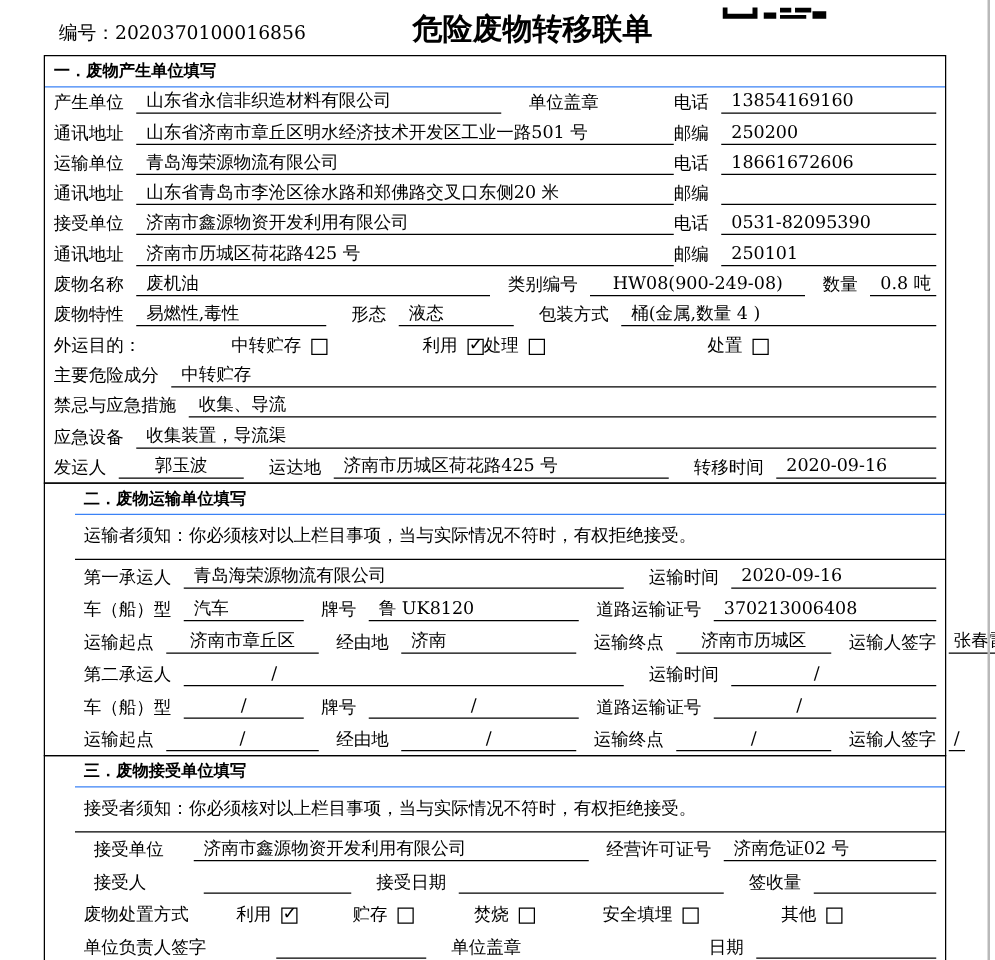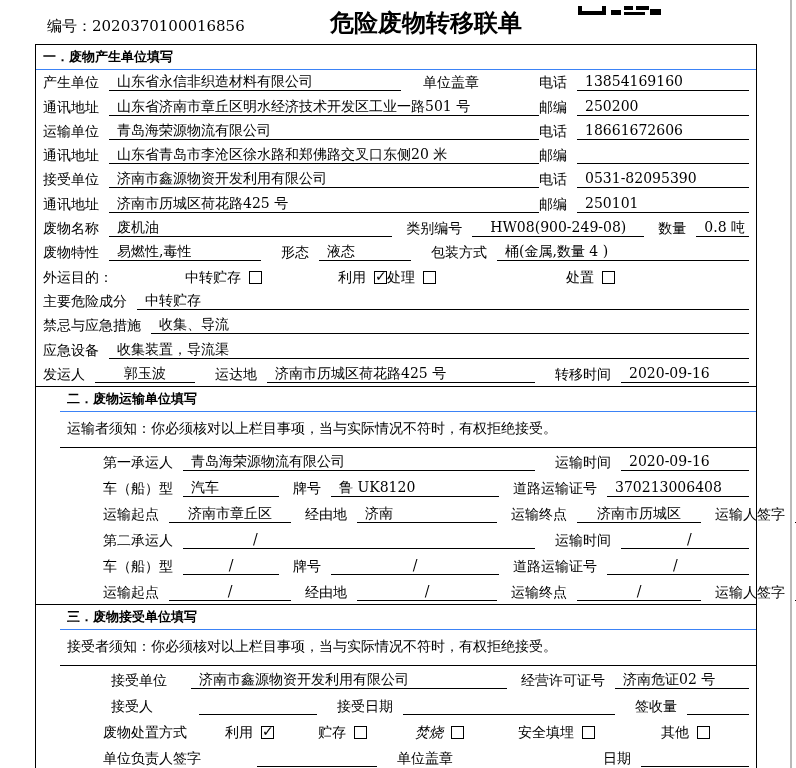--- a/index.html
+++ b/index.html
@@ -16,21 +16,21 @@
   .qr { position:absolute; left:543px; top:0; width:84px; height:10px; }
 
   
   .sec { border:1px solid #000; width:722px; }
   .sec + .sec { margin-top:-1px;padding-left:24px; }
   .sec-hdr { font-family:"DejaVu Sans","Liberation Sans",sans-serif; font-weight:bold;
              font-size:13px; padding:3px 7px 3px 7px; border-bottom:1px solid #3b82f6; }
   .note-row { padding:8px 7px 9px 7px; border-bottom:1px solid #000; white-space:nowrap; }
 
   .row  { display:flex; align-items:flex-end; height:24.3px; padding:0 7px 3px 7px; white-space:nowrap; }
-  .row2 { height:26px;margin-left:36px; }
+  .row2 { height:26px; }
   .lb { padding-right:10px; line-height:17px; }
   .uv { border-bottom:1px solid #000; line-height:17px; padding:0 4px 0 8px; min-height:18px; }
   .fl1 { flex:1 1 auto; }
   .ctr { text-align:center; padding-left:4px; }
   .gap8  { margin-left:8px; }  .gap14 { margin-left:14px; }  .gap20 { margin-left:20px; }
 
   
   .opt { display:inline-flex; align-items:center; line-height:17px; }
   .cb { display:inline-block; width:13px; height:13px; border:1.6px solid #000; margin-left:8px;
         position:relative; top:0px; background:#fff; }
@@ -64,21 +64,21 @@
 
   .w-runit { flex:0 1 316px; }
   .w-lic   { flex:1 1 auto; }
   .w-rper  { flex:0 0 118px; }
   .w-rdate { flex:0 0 212px; }
   .w-rqty  { flex:1 1 auto; }
   .w-bsign { flex:0 0 120px; }
   .w-bdate { flex:1 1 auto; }
 
   .m-opt1 { margin-left:62px; } .m-opt2 { margin-left:76px; } .m-opt3 { } .m-opt4 { margin-left:130px; }
-  .d-opt1 { margin-left:28px; } .d-opt2 { margin-left:44px; } .d-opt3 { margin-left:48px;font-style:italic; }
+  .d-opt1 { margin-left:28px; } .d-opt2 { margin-left:44px; } .d-opt3 { margin-left:48px; }
   .d-opt4 { margin-left:54px;font-family:Liberation Serif, serif; } .d-opt5 { margin-left:66px; }
 </style>
 </head>
 <body>
 
 <div class="doc">
 
   <div class="hdr">
     <div class="serial"><span>编号：</span><span>2020370100016856</span></div>
     <div class="doc-title">危险废物转移联单</div>

